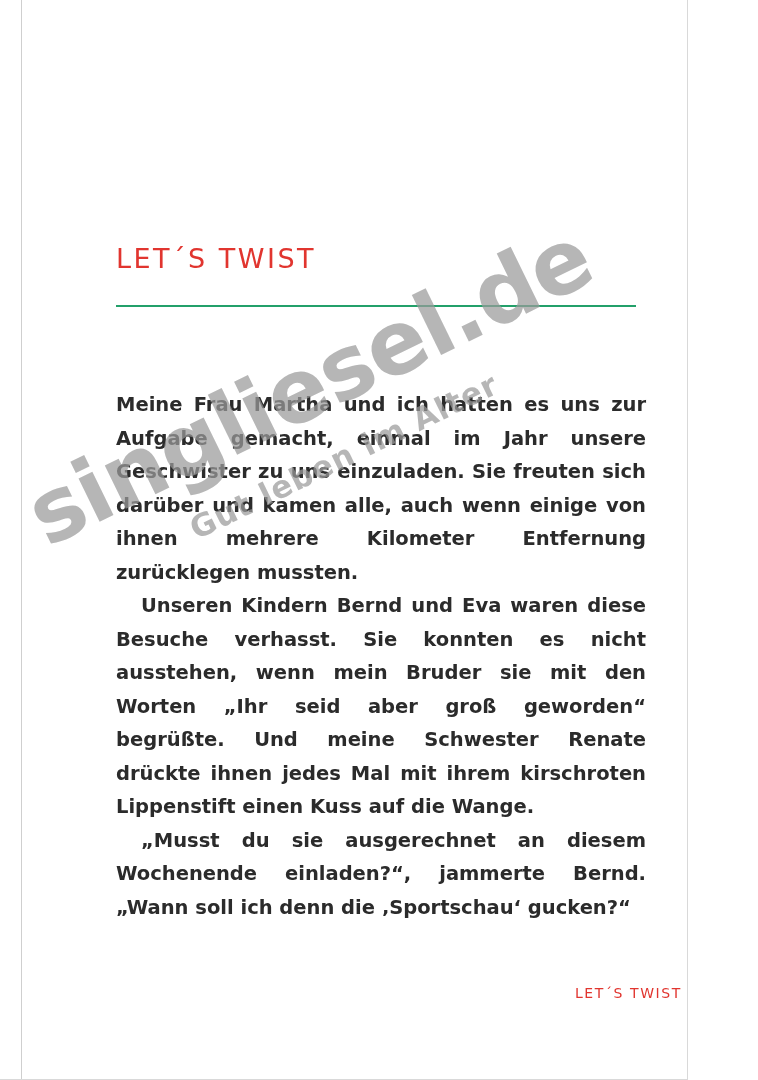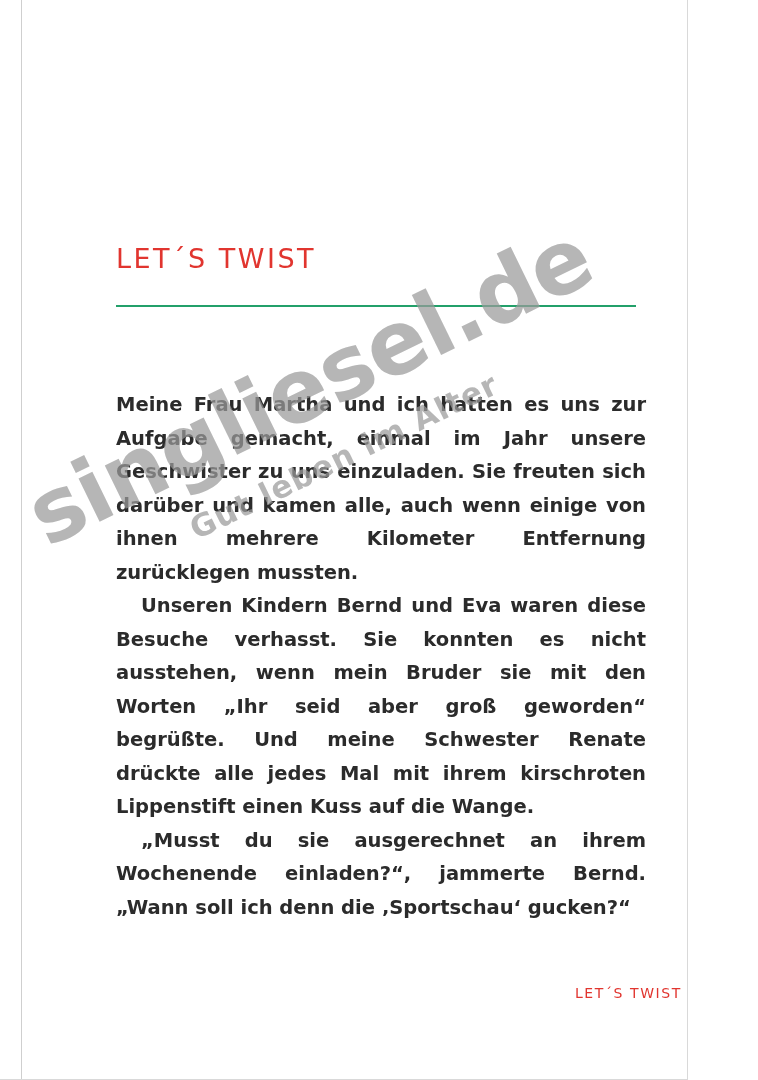--- a/index.html
+++ b/index.html
@@ -146,22 +146,22 @@
 <div class="page">
 
   <div class="left-rule"></div>
 
   <div class="chapter-title">LET´S TWIST</div>
 
   <div class="title-rule"></div>
 
   <div class="body-text">
     <p>Meine Frau Martha und ich hatten es uns zur Aufgabe gemacht, einmal im Jahr unsere Geschwister zu uns einzuladen. Sie freuten sich darüber und kamen alle, auch wenn einige von ihnen mehrere Kilometer Entfernung zurücklegen mussten.</p>
-    <p class="indent">Unseren Kindern Bernd und Eva waren diese Besuche verhasst. Sie konnten es nicht ausstehen, wenn mein Bruder sie mit den Worten „Ihr seid aber groß geworden“ begrüßte. Und meine Schwester Renate drückte alle jedes Mal mit ihrem kirschroten Lippenstift einen Kuss auf die Wange.</p>
-    <p class="indent">„Musst du sie ausgerechnet an ihrem Wochenende einladen?“, jammerte Bernd. „Wann soll ich denn die ‚Sportschau‘ gucken?“</p>
+    <p class="indent">Unseren Kindern Bernd und Eva waren diese Besuche verhasst. Sie konnten es nicht ausstehen, wenn mein Bruder sie mit den Worten „Ihr seid aber groß geworden“ begrüßte. Und meine Schwester Renate drückte ihnen jedes Mal mit ihrem kirschroten Lippenstift einen Kuss auf die Wange.</p>
+    <p class="indent">„Musst du sie ausgerechnet an diesem Wochenende einladen?“, jammerte Bernd. „Wann soll ich denn die ‚Sportschau‘ gucken?“</p>
   </div>
 
   <div class="footer">
     <span class="footer-chapter">LET´S TWIST</span>
     <span class="footer-page">8</span>
   </div>
 
   <div class="watermark">
     <div class="wm-main">singliesel.de</div>
     <div class="wm-sub">Gut leben im Alter</div>

